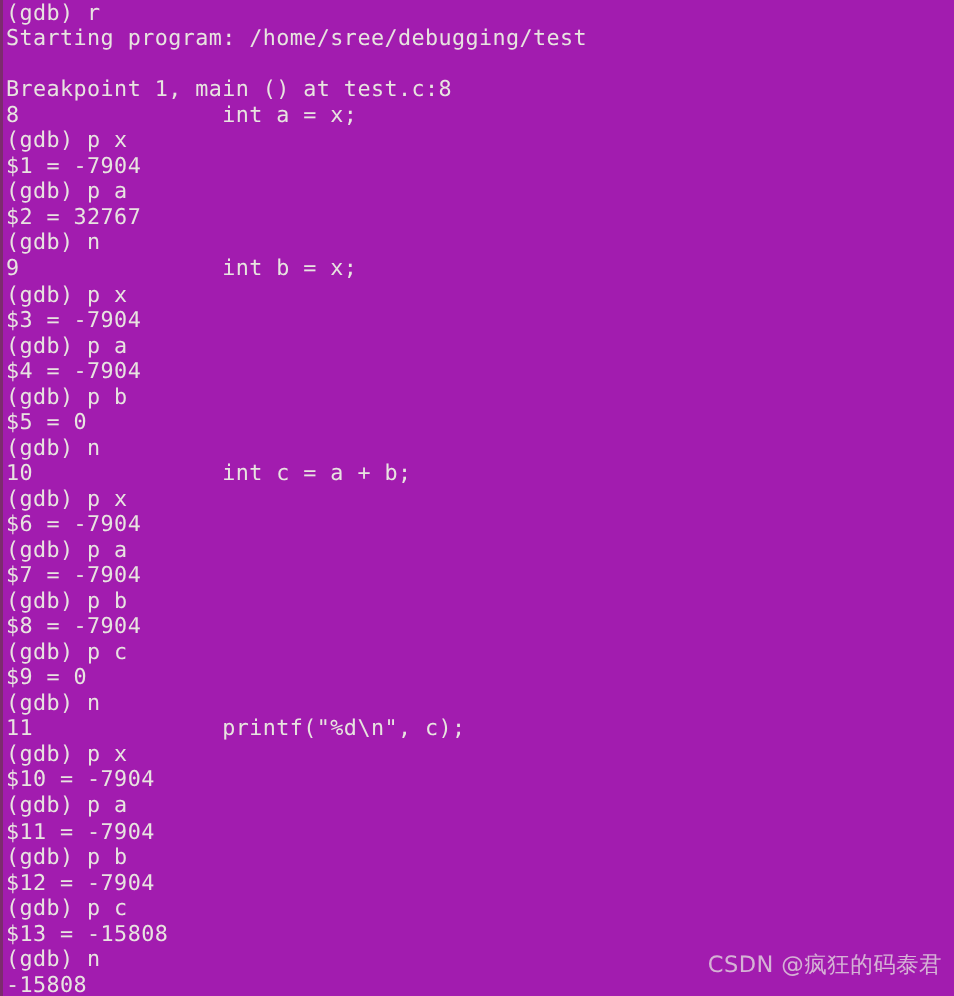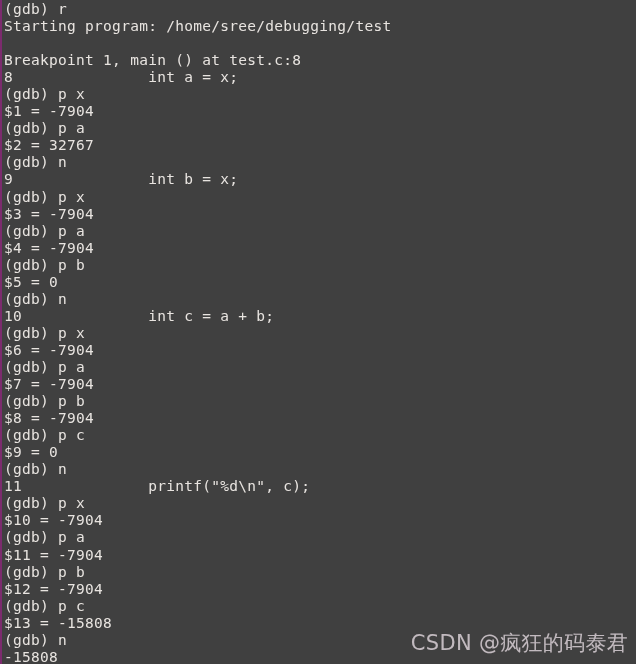--- a/index.html
+++ b/index.html
@@ -42,29 +42,29 @@
     white-space: pre;
     letter-spacing: 0.28px;
     font-variant-ligatures: none;
   }
   .line.blank { }
   #watermark {
     position: absolute;
     right: 8px;
     bottom: 12px;
     font-family: "DejaVu Sans", "Liberation Sans", sans-serif;
-    font-size: 21px;
+    font-size: 15px;
     color: rgba(226, 216, 222, 0.80);
     letter-spacing: 0.3px;
     white-space: pre;
     z-index: 6;
     pointer-events: none;
     margin-left: 28px;
   }
 </style>
 </head>
 <body>
 
-<div id="terminal" style="background: #404040; color: rgb(232, 228, 224);">
+<div id="terminal" style="background: #a21caf; color: rgb(232, 228, 224);">
   <div id="left-edge" style="background: rgb(124, 43, 110);"></div>
   <div id="screen"><div class="line">(gdb) r</div><div class="line">Starting program: /home/sree/debugging/test</div><div class="line blank"></div><div class="line">Breakpoint 1, main () at test.c:8</div><div class="line">8               int a = x;</div><div class="line">(gdb) p x</div><div class="line">$1 = -7904</div><div class="line">(gdb) p a</div><div class="line">$2 = 32767</div><div class="line">(gdb) n</div><div class="line">9               int b = x;</div><div class="line">(gdb) p x</div><div class="line">$3 = -7904</div><div class="line">(gdb) p a</div><div class="line">$4 = -7904</div><div class="line">(gdb) p b</div><div class="line">$5 = 0</div><div class="line">(gdb) n</div><div class="line">10              int c = a + b;</div><div class="line">(gdb) p x</div><div class="line">$6 = -7904</div><div class="line">(gdb) p a</div><div class="line">$7 = -7904</div><div class="line">(gdb) p b</div><div class="line">$8 = -7904</div><div class="line">(gdb) p c</div><div class="line">$9 = 0</div><div class="line">(gdb) n</div><div class="line">11              printf("%d\n", c);</div><div class="line">(gdb) p x</div><div class="line">$10 = -7904</div><div class="line">(gdb) p a</div><div class="line">$11 = -7904</div><div class="line">(gdb) p b</div><div class="line">$12 = -7904</div><div class="line">(gdb) p c</div><div class="line">$13 = -15808</div><div class="line">(gdb) n</div><div class="line">-15808</div></div>
   <div id="watermark">CSDN @疯狂的码泰君</div>
 </div>
 
 </body></html>

